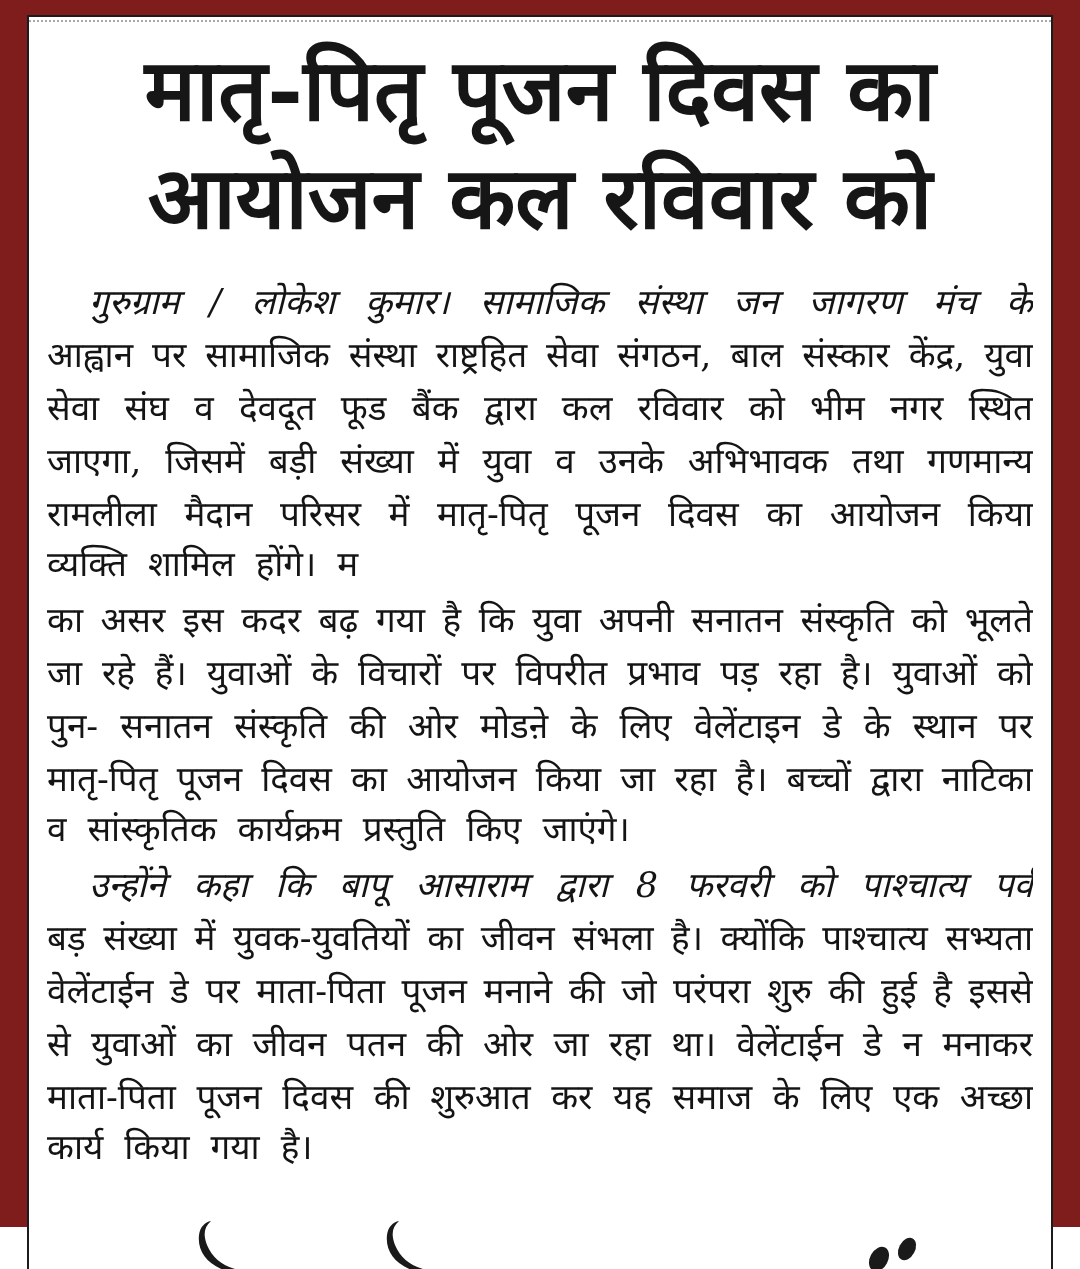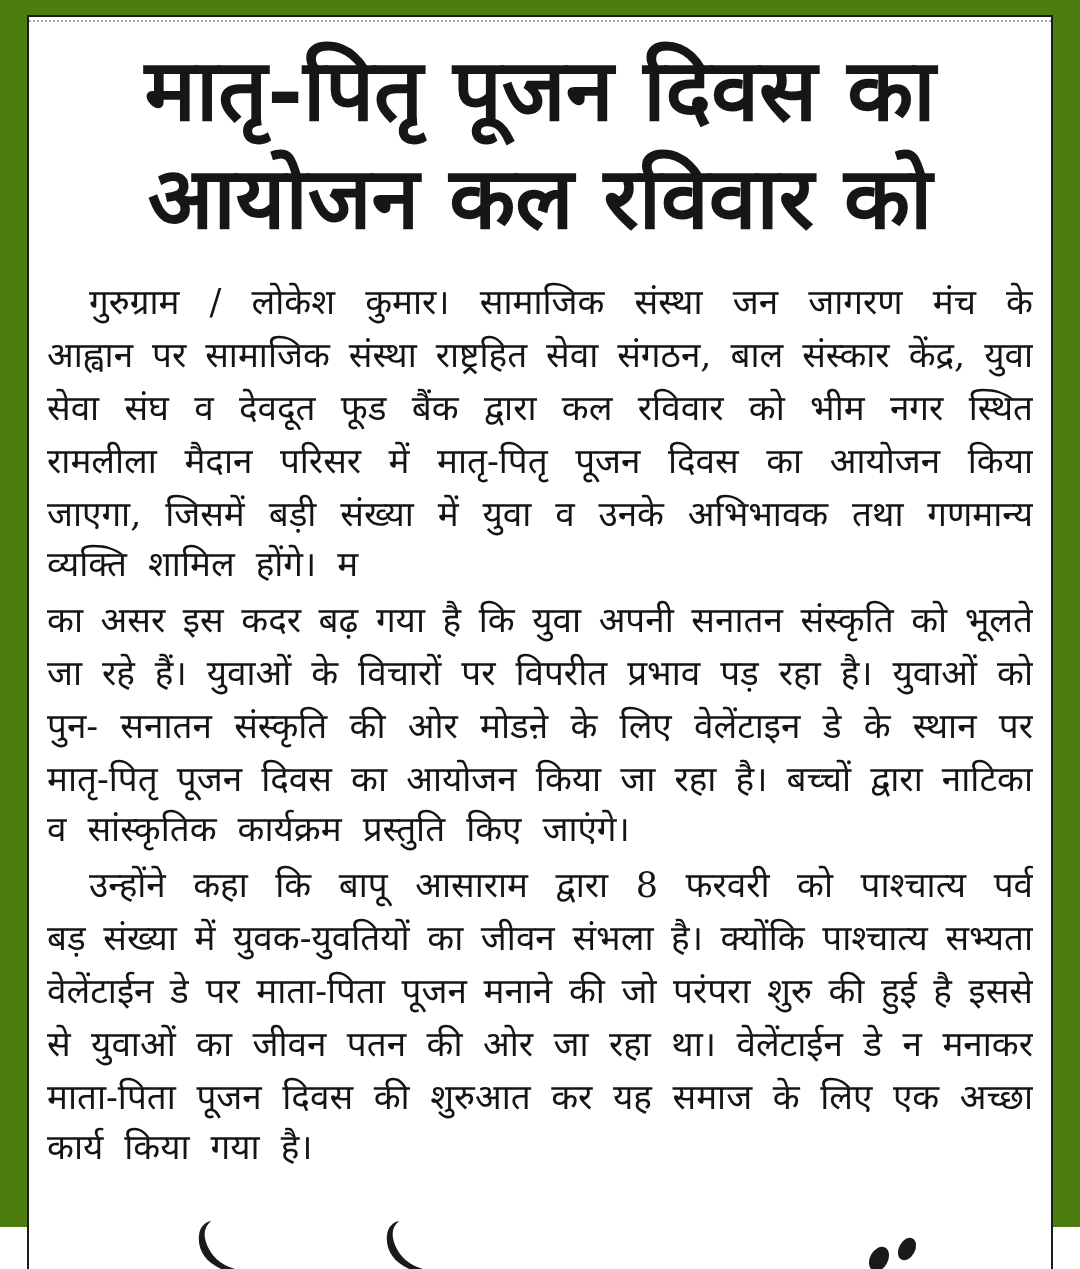--- a/index.html
+++ b/index.html
@@ -8,21 +8,21 @@
     width: 1080px;
     height: 1269px;
     background: #ffffff;
     overflow: hidden;
     font-family: "DejaVu Serif", "Liberation Serif", serif;
   }
   .page {
     position: relative;
     width: 1080px;
     height: 1227px;
-    background: #4d7c0f;
+    background: #7f1d1d;
   }
   .article-box {
     position: absolute;
     left: 27px;
     top: 15px;
     width: 1026px;
     height: 1254px;
     border: 2px solid #1c1c1c;
     border-bottom: none;
     box-sizing: border-box;
@@ -51,21 +51,21 @@
     font-weight: 500;
   }
   .body-line {
     line-height: 53px;
     text-align: justify;
     text-align-last: justify;
     white-space: normal;
     overflow: hidden;
     height: 53px;
   }
-  .body-line.indent { padding-left: 42px; }
+  .body-line.indent { padding-left: 42px; font-style: italic; }
   .body-line.para-end { text-align-last: left; font-family: Liberation Mono, monospace; }
   .next-headline-strip {
     position: absolute;
     left: 0;
     bottom: 0;
     width: 100%;
     height: 48px;
     overflow: hidden;
   }
   .glyph-fragment { position: absolute; bottom: -4px; }
@@ -84,22 +84,22 @@
     <div class="headline">
       <div>मातृ-पितृ पूजन दिवस का</div>
       <div>आयोजन कल रविवार को</div>
     </div>
 
     <div class="body-text">
 
       <div class="body-line indent">गुरुग्राम /  लोकेश कुमार। सामाजिक संस्था जन जागरण मंच के</div>
       <div class="body-line">आह्वान पर सामाजिक संस्था राष्ट्रहित सेवा संगठन, बाल संस्कार केंद्र, युवा</div>
       <div class="body-line">सेवा संघ व देवदूत फूड बैंक द्वारा कल रविवार को भीम नगर स्थित</div>
+      <div class="body-line">जाएगा, जिसमें बड़ी संख्या में युवा व उनके अभिभावक तथा गणमान्य</div>
       <div class="body-line">रामलीला मैदान परिसर में मातृ-पितृ पूजन दिवस का आयोजन किया</div>
-      <div class="body-line">जाएगा, जिसमें बड़ी संख्या में युवा व उनके अभिभावक तथा गणमान्य</div>
       <div class="body-line para-end">व्यक्ति शामिल होंगे। म</div>
 
       <div class="body-line">का असर इस कदर बढ़ गया है कि युवा अपनी सनातन संस्कृति को भूलते</div>
       <div class="body-line">जा रहे हैं। युवाओं के विचारों पर विपरीत प्रभाव पड़ रहा है। युवाओं को</div>
       <div class="body-line">पुन- सनातन संस्कृति की ओर मोडऩे के लिए वेलेंटाइन डे के स्थान पर</div>
       <div class="body-line">मातृ-पितृ पूजन दिवस का आयोजन किया जा रहा है। बच्चों द्वारा नाटिका</div>
       <div class="body-line para-end">व सांस्कृतिक कार्यक्रम प्रस्तुति किए जाएंगे।</div>
 
       <div class="body-line indent">उन्होंने कहा कि बापू आसाराम द्वारा 8 फरवरी को पाश्चात्य पर्व</div>
       <div class="body-line">बड़ संख्या में युवक-युवतियों का जीवन संभला है। क्योंकि पाश्चात्य सभ्यता</div>

